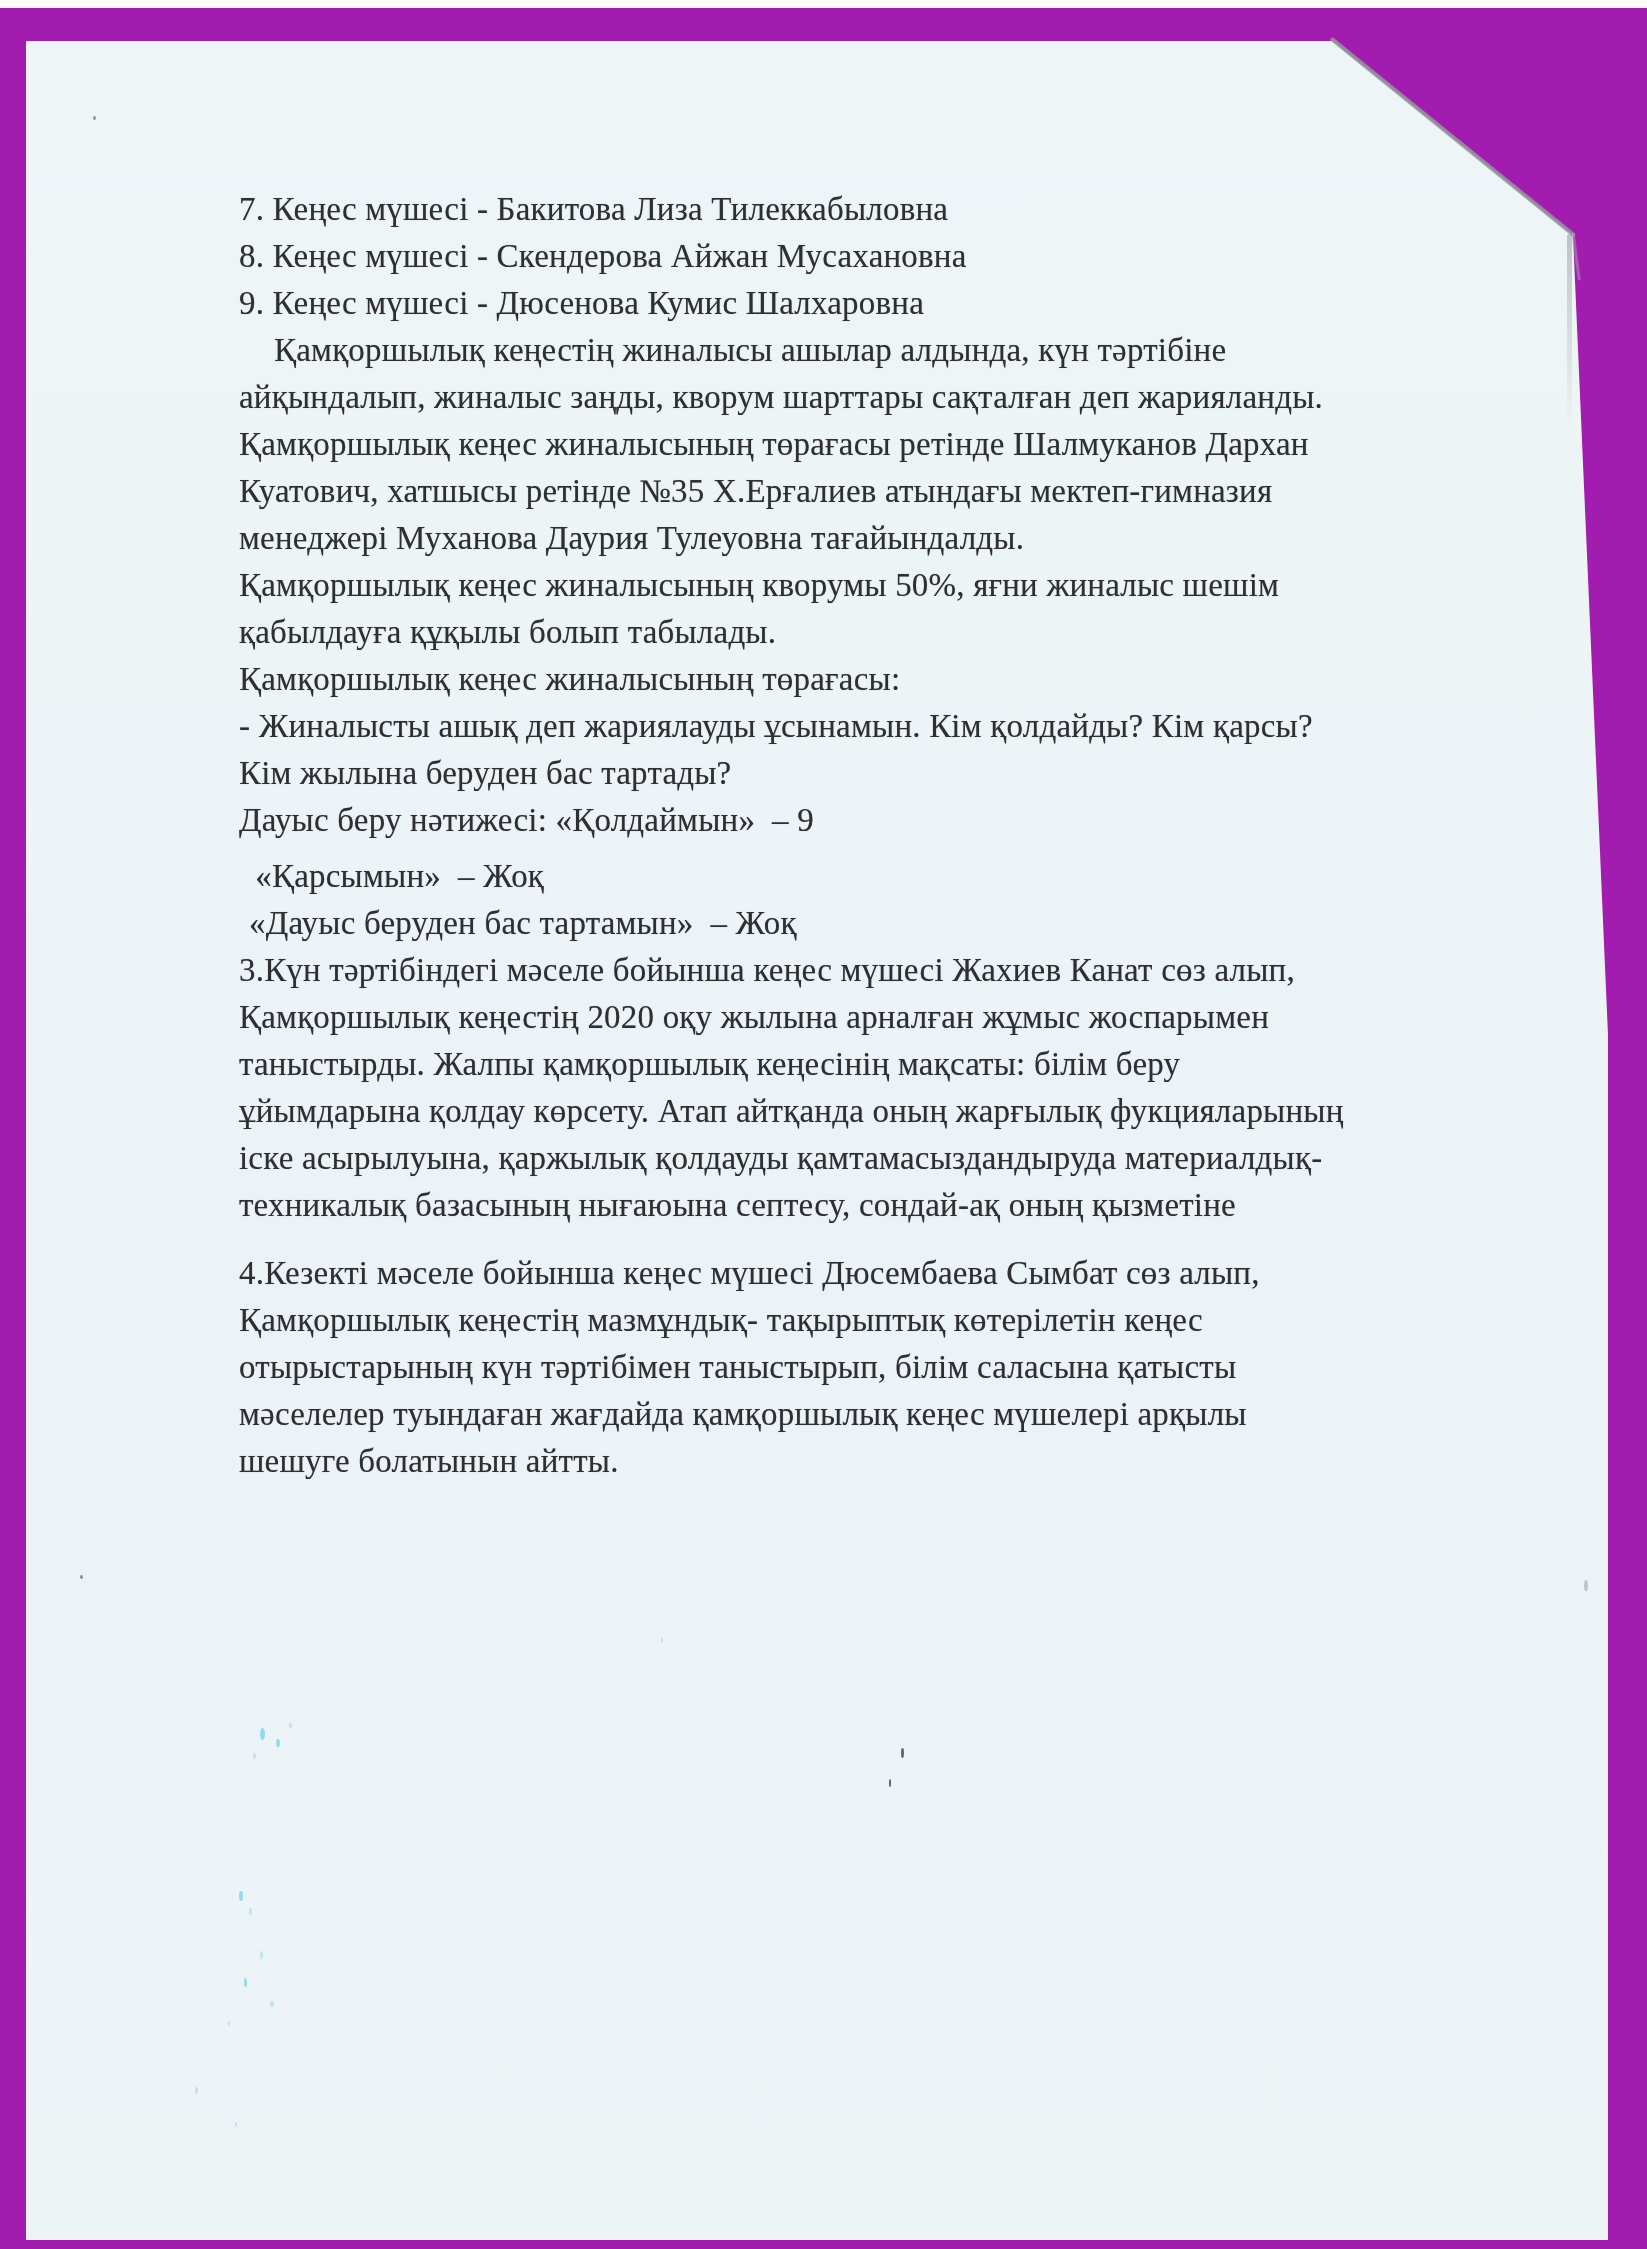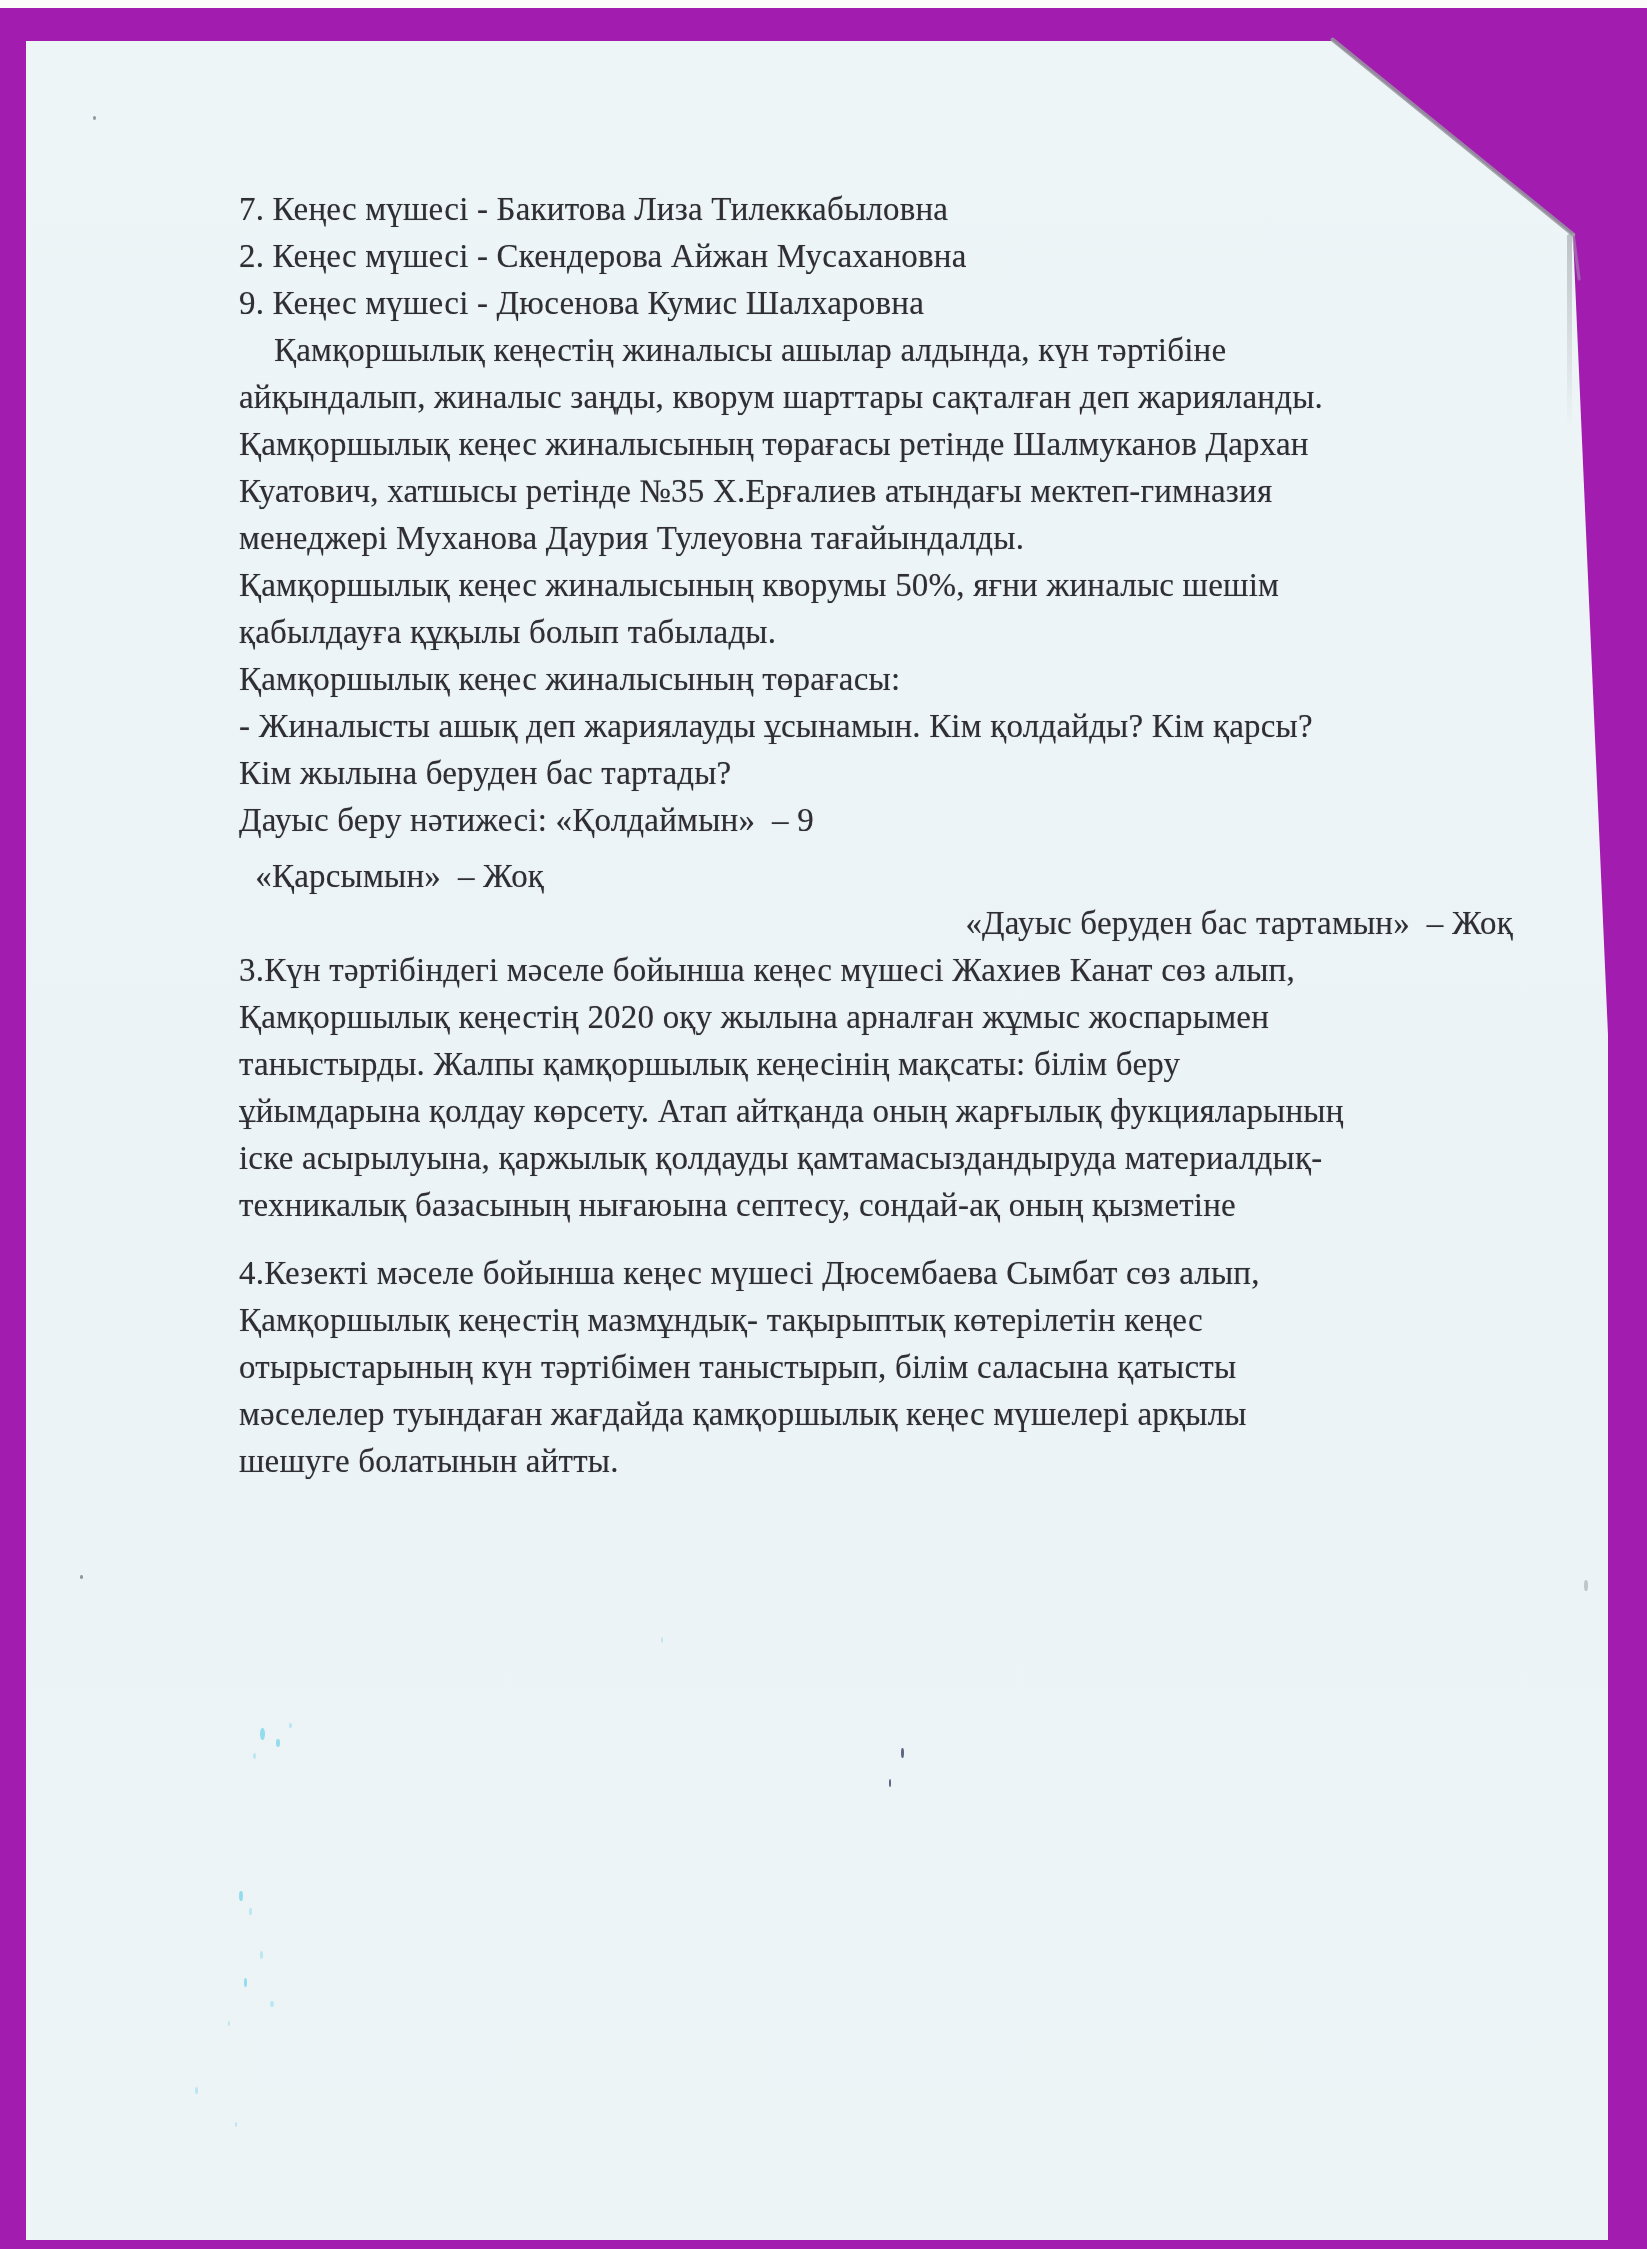--- a/index.html
+++ b/index.html
@@ -49,42 +49,42 @@
   .line {
     font-size: 33px;
     line-height: 47px;
     color: #2e2e33;
     letter-spacing: 0.2px;
     white-space: pre;
     text-shadow: 0 0 0.9px rgba(46,46,51,0.40);
   }
   .indent-lg { padding-left: 35px; }
   .indent-md { padding-left: 16.3px; margin-top: 9px; }
-  .indent-sm { padding-left: 10px; text-align: right; }
+  .indent-sm { padding-left: 10px; }
   .para-gap { height: 21px; }
   
   .speck {
     position: absolute;
     border-radius: 50%;
   }
   .speck.cyan { background: #49c8e8; opacity: 0.55; }
   .speck.cyan.faint { opacity: 0.30; }
   .speck.dark { background: #55555e; opacity: 0.60; }
   .speck.navy { background: #1d2a52; opacity: 0.70; }
   .speck.grey { background: #8a8f96; opacity: 0.45; }
 </style>
 </head>
 <body>
 
 <div class="scan-area">
 
   <div class="paper">
     <div class="text-block">
       <div class="line">7. Кеңес мүшесі - Бакитова Лиза Тилеккабыловна</div>
-      <div class="line">2. Кеңес мүшесі - Скендерова Айжан Мусахановна</div>
+      <div class="line">8. Кеңес мүшесі - Скендерова Айжан Мусахановна</div>
       <div class="line">9. Кеңес мүшесі - Дюсенова Кумис Шалхаровна</div>
       <div class="line indent-lg">Қамқоршылық кеңестің жиналысы ашылар алдында, күн тәртібіне</div>
       <div class="line">айқындалып, жиналыс заңды, кворум шарттары сақталған деп жарияланды.</div>
       <div class="line">Қамқоршылық кеңес жиналысының төрағасы ретінде Шалмуканов Дархан</div>
       <div class="line">Куатович, хатшысы ретінде №35 Х.Ерғалиев атындағы мектеп-гимназия</div>
       <div class="line">менеджері Муханова Даурия Тулеуовна тағайындалды.</div>
       <div class="line">Қамқоршылық кеңес жиналысының кворумы 50%, яғни жиналыс шешім</div>
       <div class="line">қабылдауға құқылы болып табылады.</div>
       <div class="line">Қамқоршылық кеңес жиналысының төрағасы:</div>
       <div class="line">- Жиналысты ашық деп жариялауды ұсынамын. Кім қолдайды? Кім қарсы?</div>

